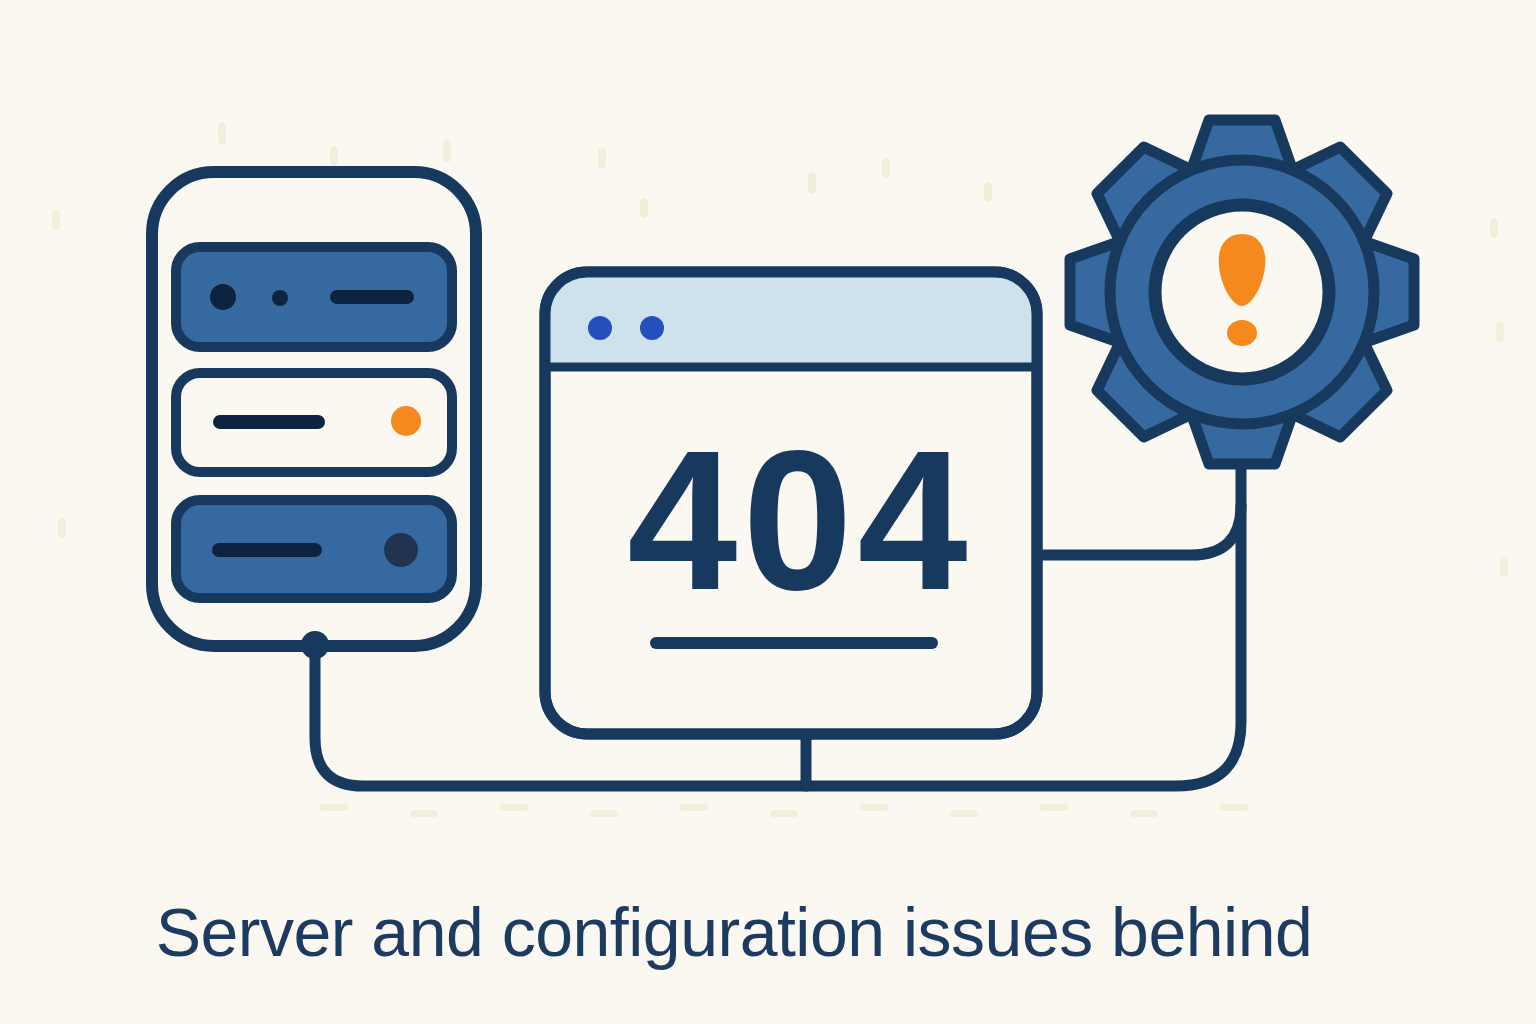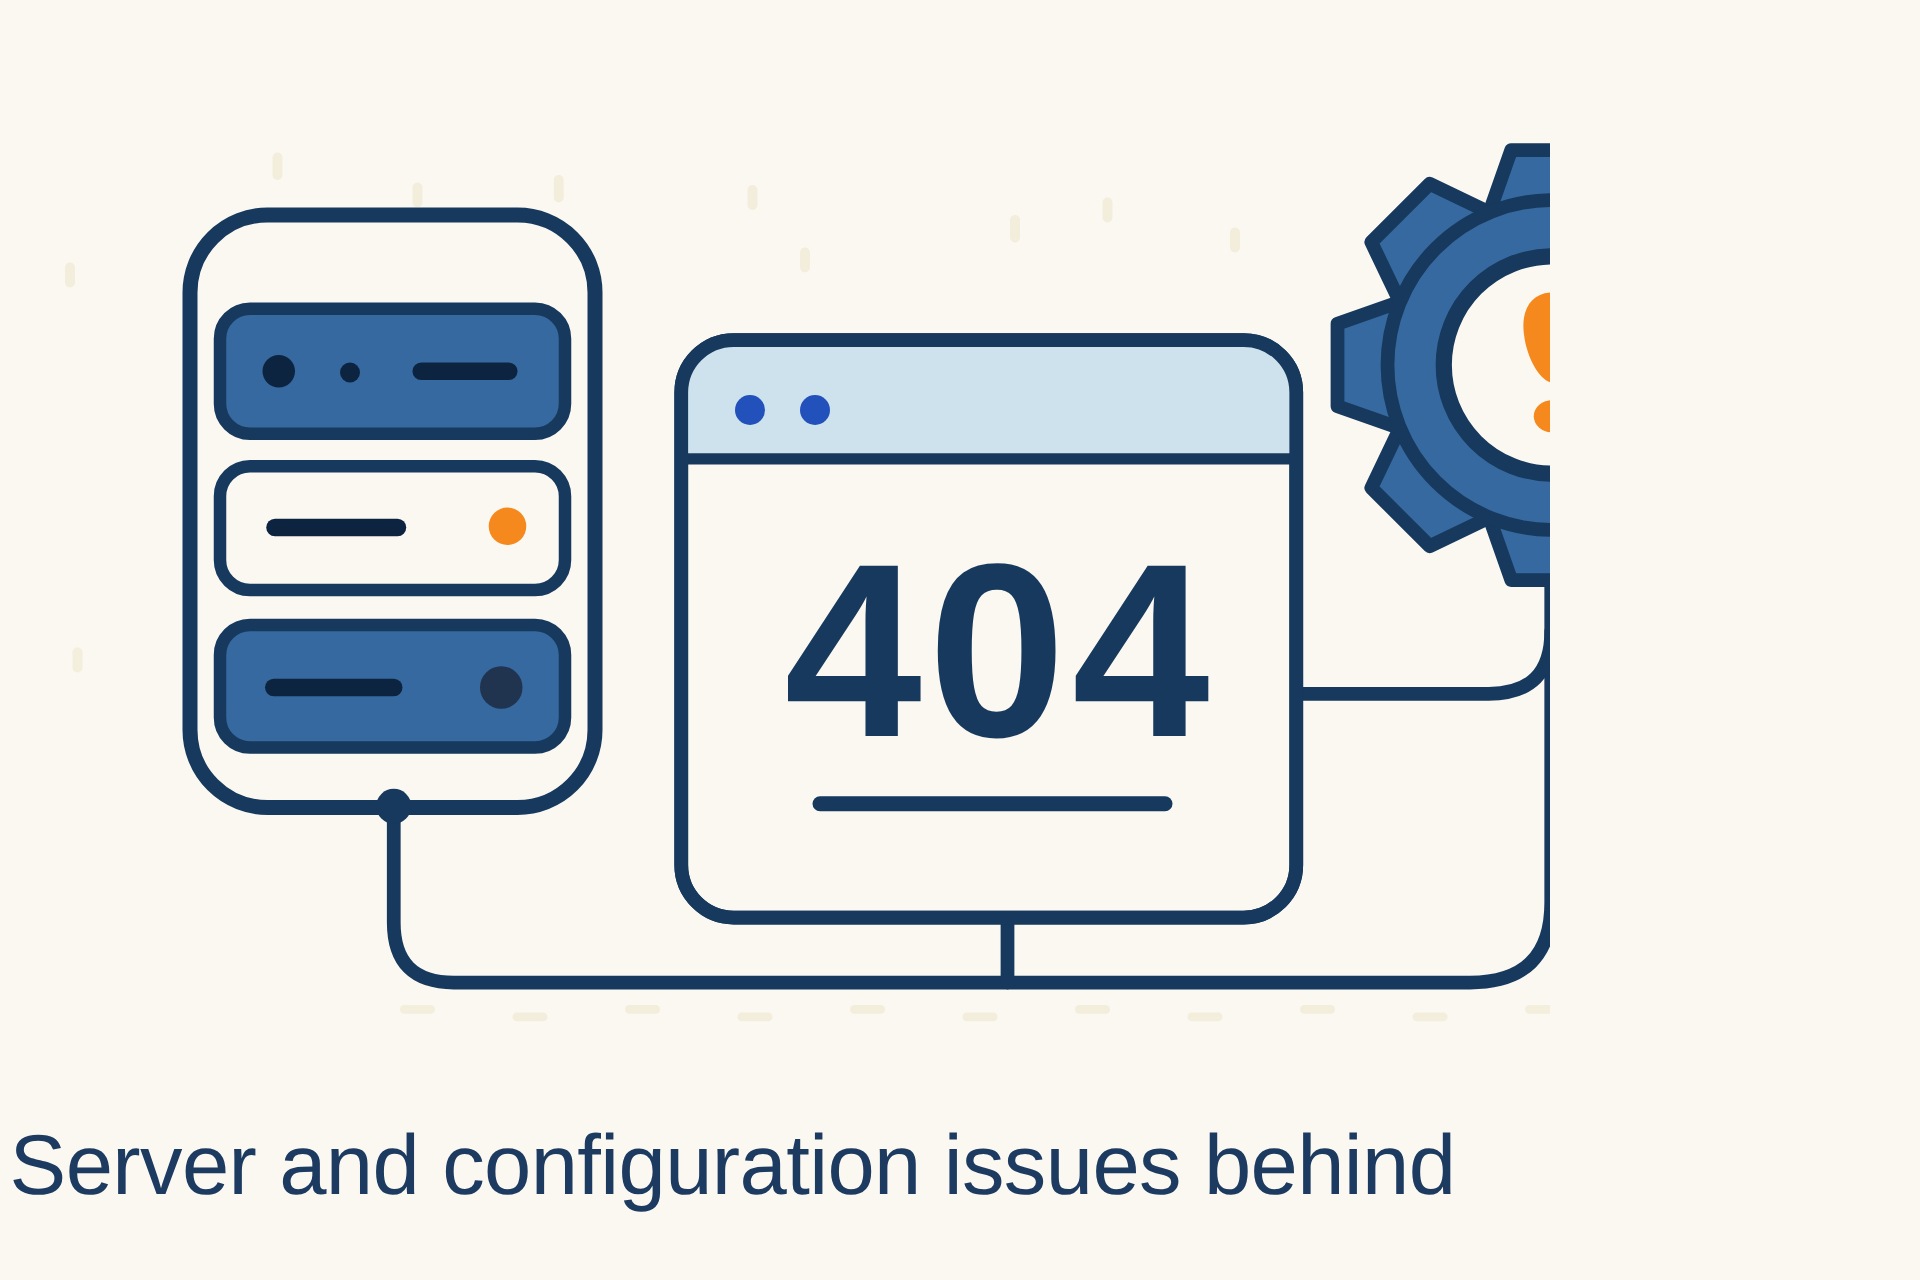--- a/index.html
+++ b/index.html
@@ -11,21 +11,21 @@
     --titlebar-blue:#cde2ec;
     --titlebar-dot-blue:#2251bb;
     --caption-text:#1d3a60;
     --speckle:#f3ecd9;
     --slot-dark-circle:#20334f;
   }
   html,body{margin:0;padding:0;}
   body{background:var(--background);font-family:"Liberation Sans",sans-serif;}
   .canvas{
     position:relative;
-    width:1240px;height:1024px;
+    width:1536px;height:1024px;
     background:var(--background);
     overflow:hidden;
   }
   svg{position:absolute;left:0;top:0;}
   
   .fBG{fill:var(--background);}
   .fB{fill:var(--fill-blue);}
   .fD{fill:var(--detail-dark);}
   .fO{fill:var(--accent-orange);}
   .fT{fill:var(--titlebar-blue);}

